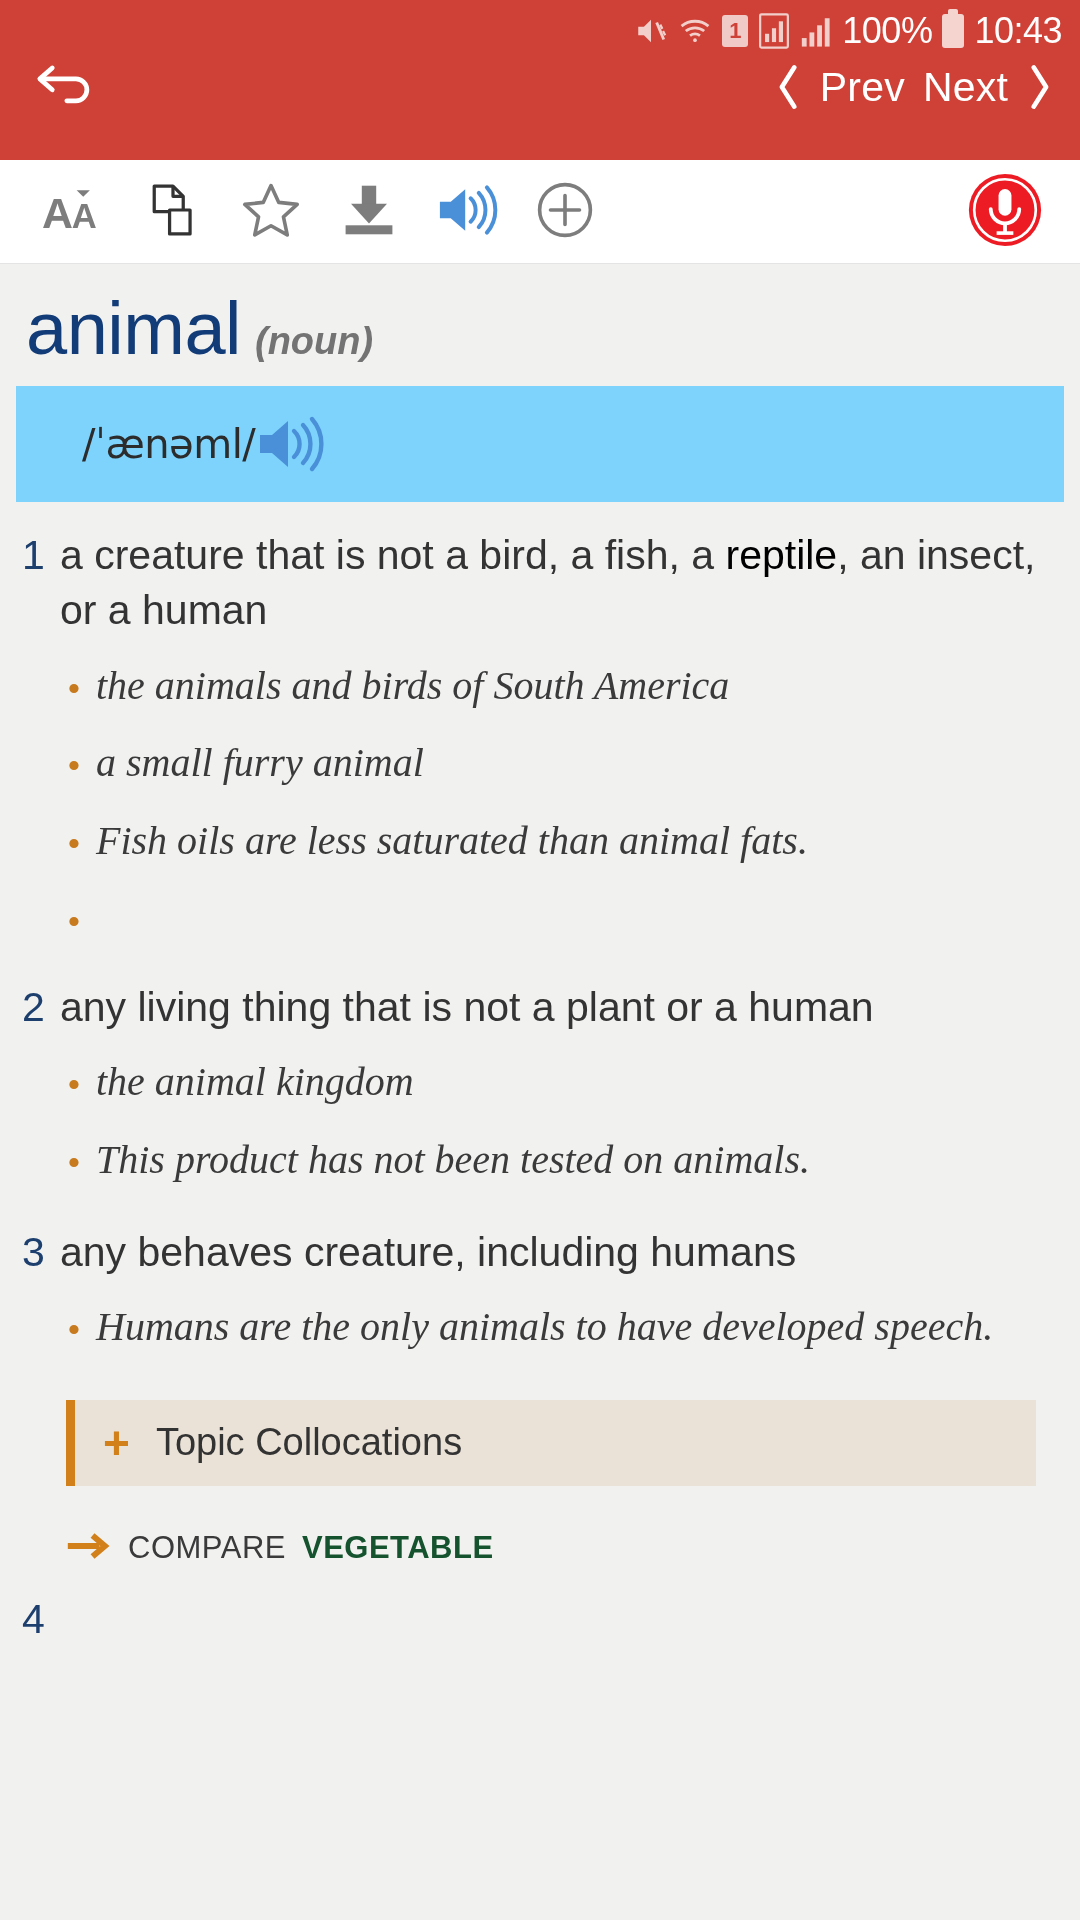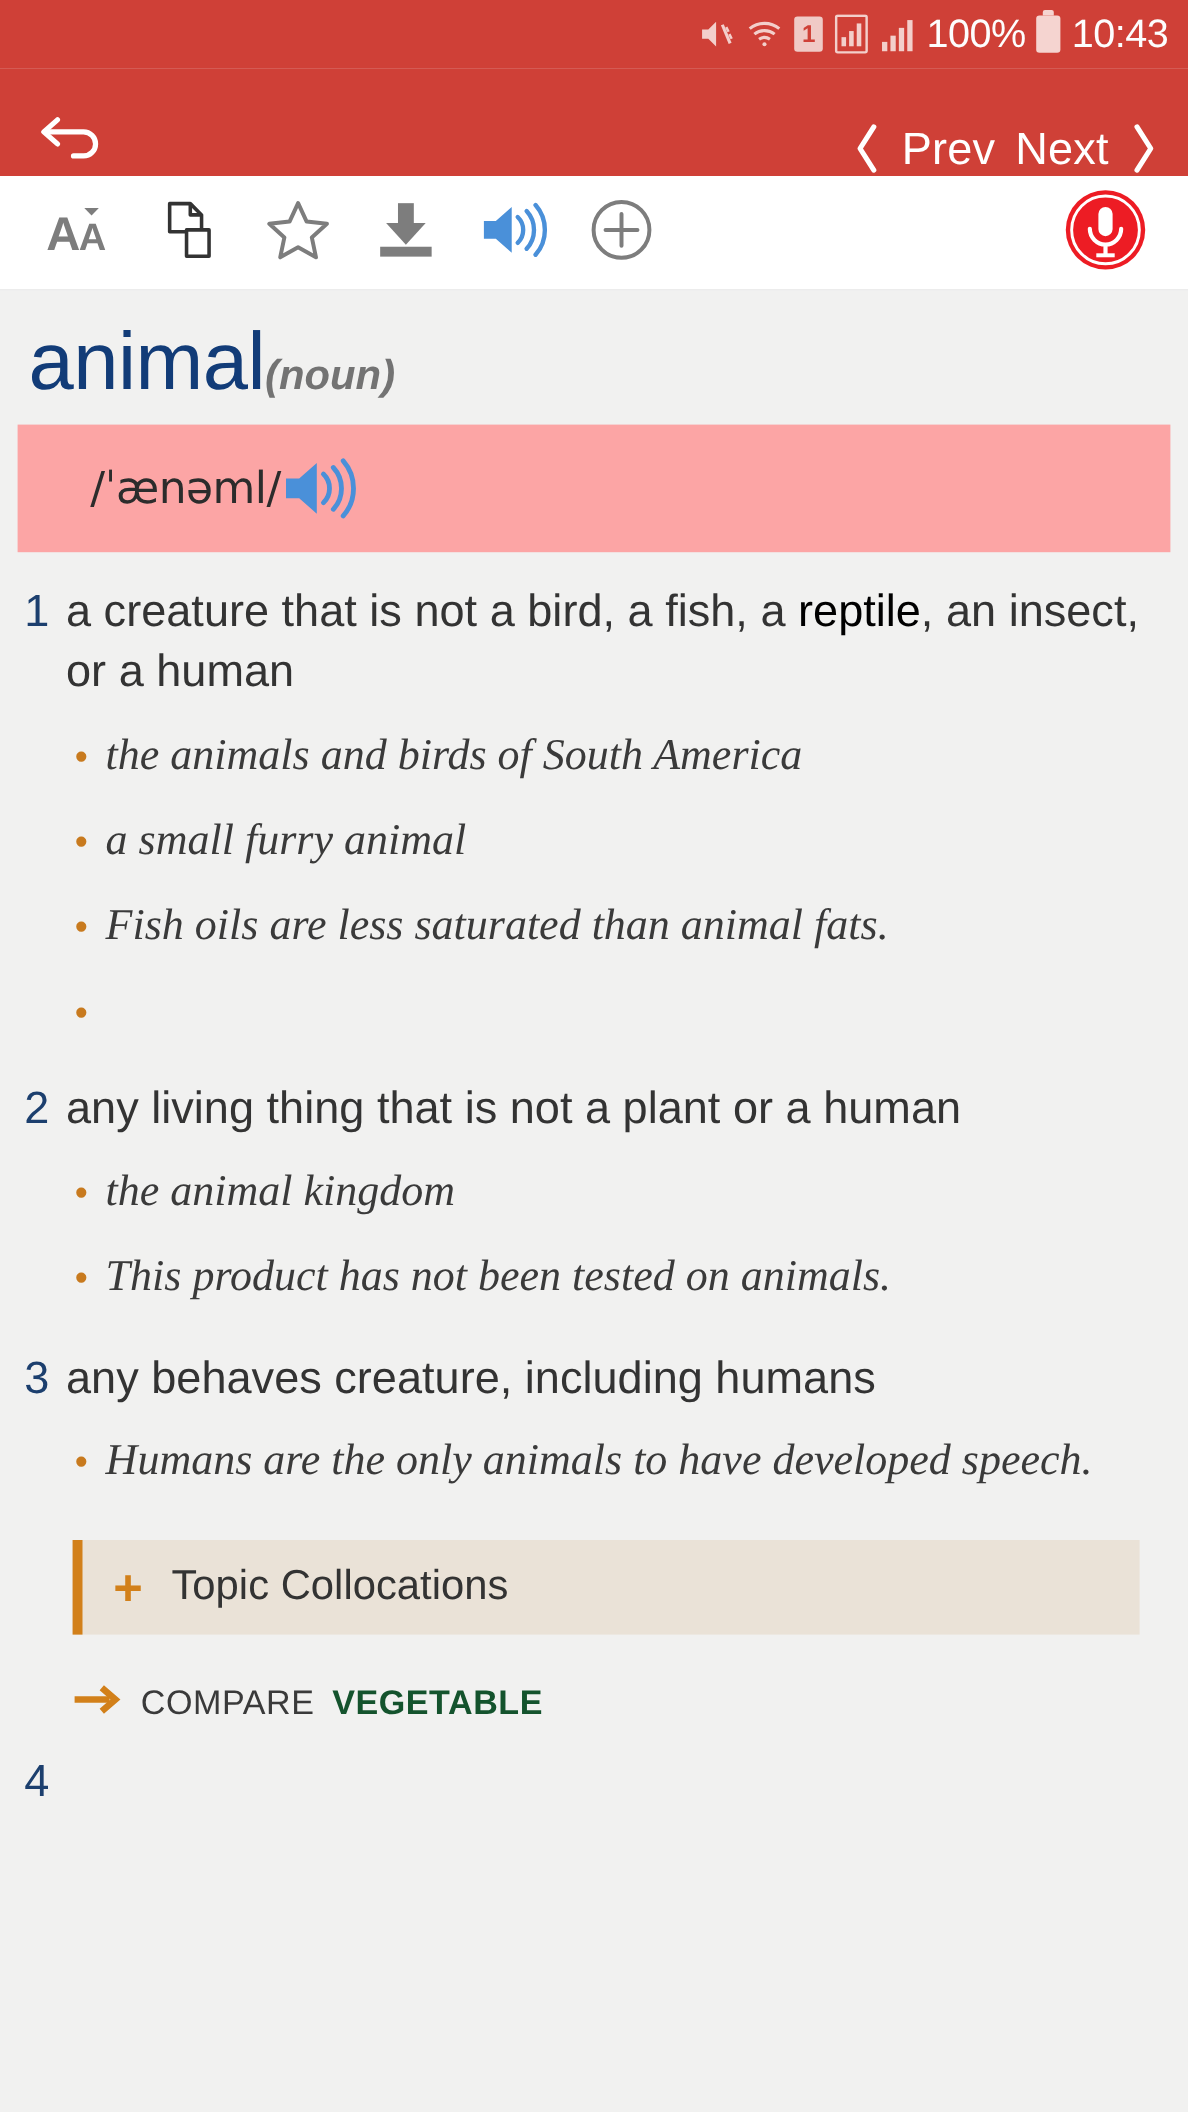--- a/index.html
+++ b/index.html
@@ -31,21 +31,21 @@
     position:relative;
   }
   .sb-batt::before {
     content:""; position:absolute; top:-5px; left:6px;
     width:10px; height:5px; background:#f5d4d0; border-radius:2px 2px 0 0;
   }
 
   
   .appbar {
     height:98px; background:#cf4037;
-    display:flex; align-items:flex-end; justify-content:space-between;
+    display:flex; align-items:flex-start; justify-content:space-between;
     padding:0 22px 0 34px;
   }
   .back-btn { display:flex; align-items:center; cursor:pointer; }
   .navgroup { display:flex; align-items:center; gap:6px; }
   .nav-label {
     color:#ffffff; font-size:41px; letter-spacing:0.2px;
     padding:0 6px;
   }
   .chev { display:flex; align-items:center; padding:0 6px; }
 
@@ -58,32 +58,32 @@
   }
   .tool { width:98px; display:flex; align-items:center; justify-content:center; cursor:pointer; }
   .toolbar-spacer { flex:1; }
   .mic-btn { width:90px; display:flex; align-items:center; justify-content:center; cursor:pointer; }
 
   
   .content { background:#f1f1f0; height:1656px; overflow:hidden; }
 
   .headword-row {
     padding:28px 0 20px 26px;
-    display:flex; align-items:baseline; 
+    display:flex; align-items:baseline; gap:14px;
   }
   .headword {
     font-size:74px; color:#123c78; font-weight:400; line-height:1;
     letter-spacing:-0.5px;
   }
   .pos {
     font-size:38px; color:#737373; font-style:italic; font-weight:bold;
   }
 
   .phon-bar {
-    background:#fca5a5; margin:0 16px;
+    background:#7dd3fc; margin:0 16px;
     height:116px; display:flex; align-items:center;
     padding-left:66px; gap:0;
   }
   .phon {
     font-size:40px; color:#2c2c2c;
     font-family:"DejaVu Sans", sans-serif;
     letter-spacing:-0.5px;
   }
 
   .sense { padding:0 22px 0 22px; }

